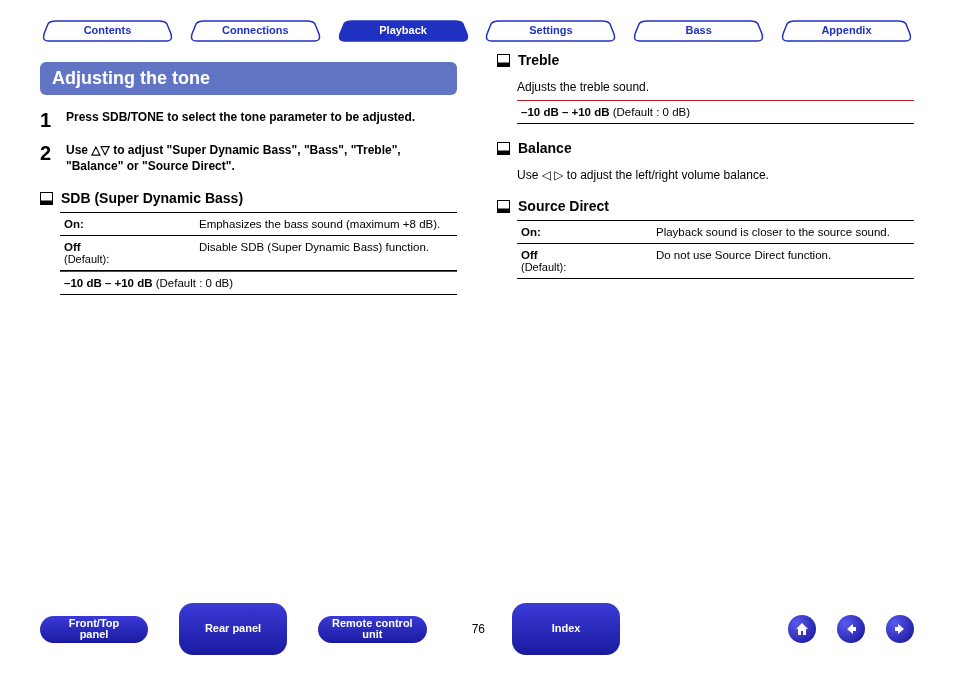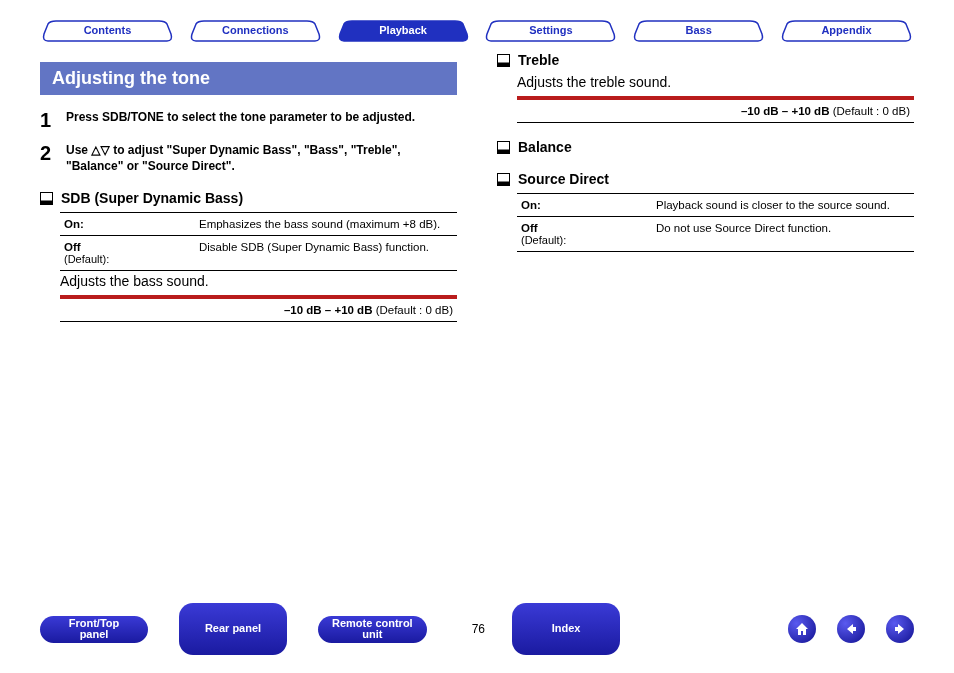--- a/index.html
+++ b/index.html
@@ -31,51 +31,52 @@
   .tab svg { position:absolute; left:0; top:0; }
   .tab span { position:relative; z-index:2; }
   .tab.active { color:#fff; }
   .page-title {
     background:#6275c4;
     color:#fff;
     font-size:18px;
     font-weight:bold;
     padding:6px 12px;
     margin:10px 0 14px 0;
+    border-radius:6px;
   }
   .columns {
     display:flex;
     padding:0 40px;
     gap:40px;
   }
   .col { flex:1; min-width:0; }
   .step { display:flex; margin-bottom:10px; }
   .step-num { font-size:20px; font-weight:bold; width:26px; }
   .step-text { font-size:12px; font-weight:bold; line-height:1.35; flex:1; }
   .section-head {
     display:flex; align-items:center; gap:8px;
     font-size:14px; font-weight:bold; margin:16px 0 6px 0;
   }
   .sqicon { width:13px; height:13px; display:inline-block; }
-  .desc { font-size:14px; margin:2px 0 6px 20px; }
+  .desc { font-size:12px; margin:12px 0 6px 20px; }
   table.opts {
     width:calc(100% - 20px);
     margin-left:20px;
     border-collapse:collapse;
     font-size:11.5px;
   }
   table.opts td { padding:5px 4px; vertical-align:top; }
   table.opts tr { border-top:1px solid #000; }
   table.opts tr:last-child { border-bottom:1px solid #000; }
   .lbl { font-weight:bold; width:34%; }
   .sublbl { font-weight:normal; font-size:11px; }
   .range-row {
     margin-left:20px; font-size:11.5px;
-    border-top:4px solid #b91c1c; border-bottom:1px solid #000;
-    padding:5px 4px; width:calc(100% - 28px);text-align:right;
+    border-top:1px solid #b91c1c; border-bottom:1px solid #000;
+    padding:5px 4px; width:calc(100% - 28px);
   }
   .range-row .b { font-weight:bold; }
   .footer {
     position:absolute; left:0; bottom:18px; width:100%;
     display:flex; align-items:center; padding:0 40px; box-sizing:border-box;gap:13px;
   }
   .pill {
     background:linear-gradient(#3a3ad6,#1a1aa0);
     color:#fff; font-size:11px; font-weight:bold;
     border-radius:14px; padding:20px 14px; text-align:center;
@@ -147,21 +148,20 @@
       <tr>
         <td class="lbl">
           <span>Off</span><br>
           <span class="sublbl">(Default):</span>
         </td>
         <td>Disable SDB (Super Dynamic Bass) function.</td>
       </tr>
     </tbody>
       </table>
 
-    <div class="desc">Adjusts the bass sound.</div>
     <div class="range-row">
       <span class="b">–10 dB – +10 dB</span><span> (Default : 0 dB)</span>
     </div>
   </div>
 
   <div class="col">
     <div class="section-head" style="margin-top:0">
       <span class="sqicon">
         <svg viewBox="0 0 13 13">
             <rect x="0.5" y="0.5" width="12" height="12" fill="none" stroke="#000"></rect>
@@ -177,20 +177,21 @@
 
     <div class="section-head">
       <span class="sqicon">
         <svg viewBox="0 0 13 13">
             <rect x="0.5" y="0.5" width="12" height="12" fill="none" stroke="#000"></rect>
             <rect x="0.5" y="8.5" width="12" height="4" fill="#000"></rect>
           </svg>
       </span>
       <span>Balance</span>
     </div>
+    <div class="desc">Use ◁ ▷ to adjust the left/right volume balance.</div>
 
     <div class="section-head">
       <span class="sqicon">
         <svg viewBox="0 0 13 13">
             <rect x="0.5" y="0.5" width="12" height="12" fill="none" stroke="#000"></rect>
             <rect x="0.5" y="8.5" width="12" height="4" fill="#000"></rect>
           </svg>
       </span>
       <span>Source Direct</span>
     </div>

